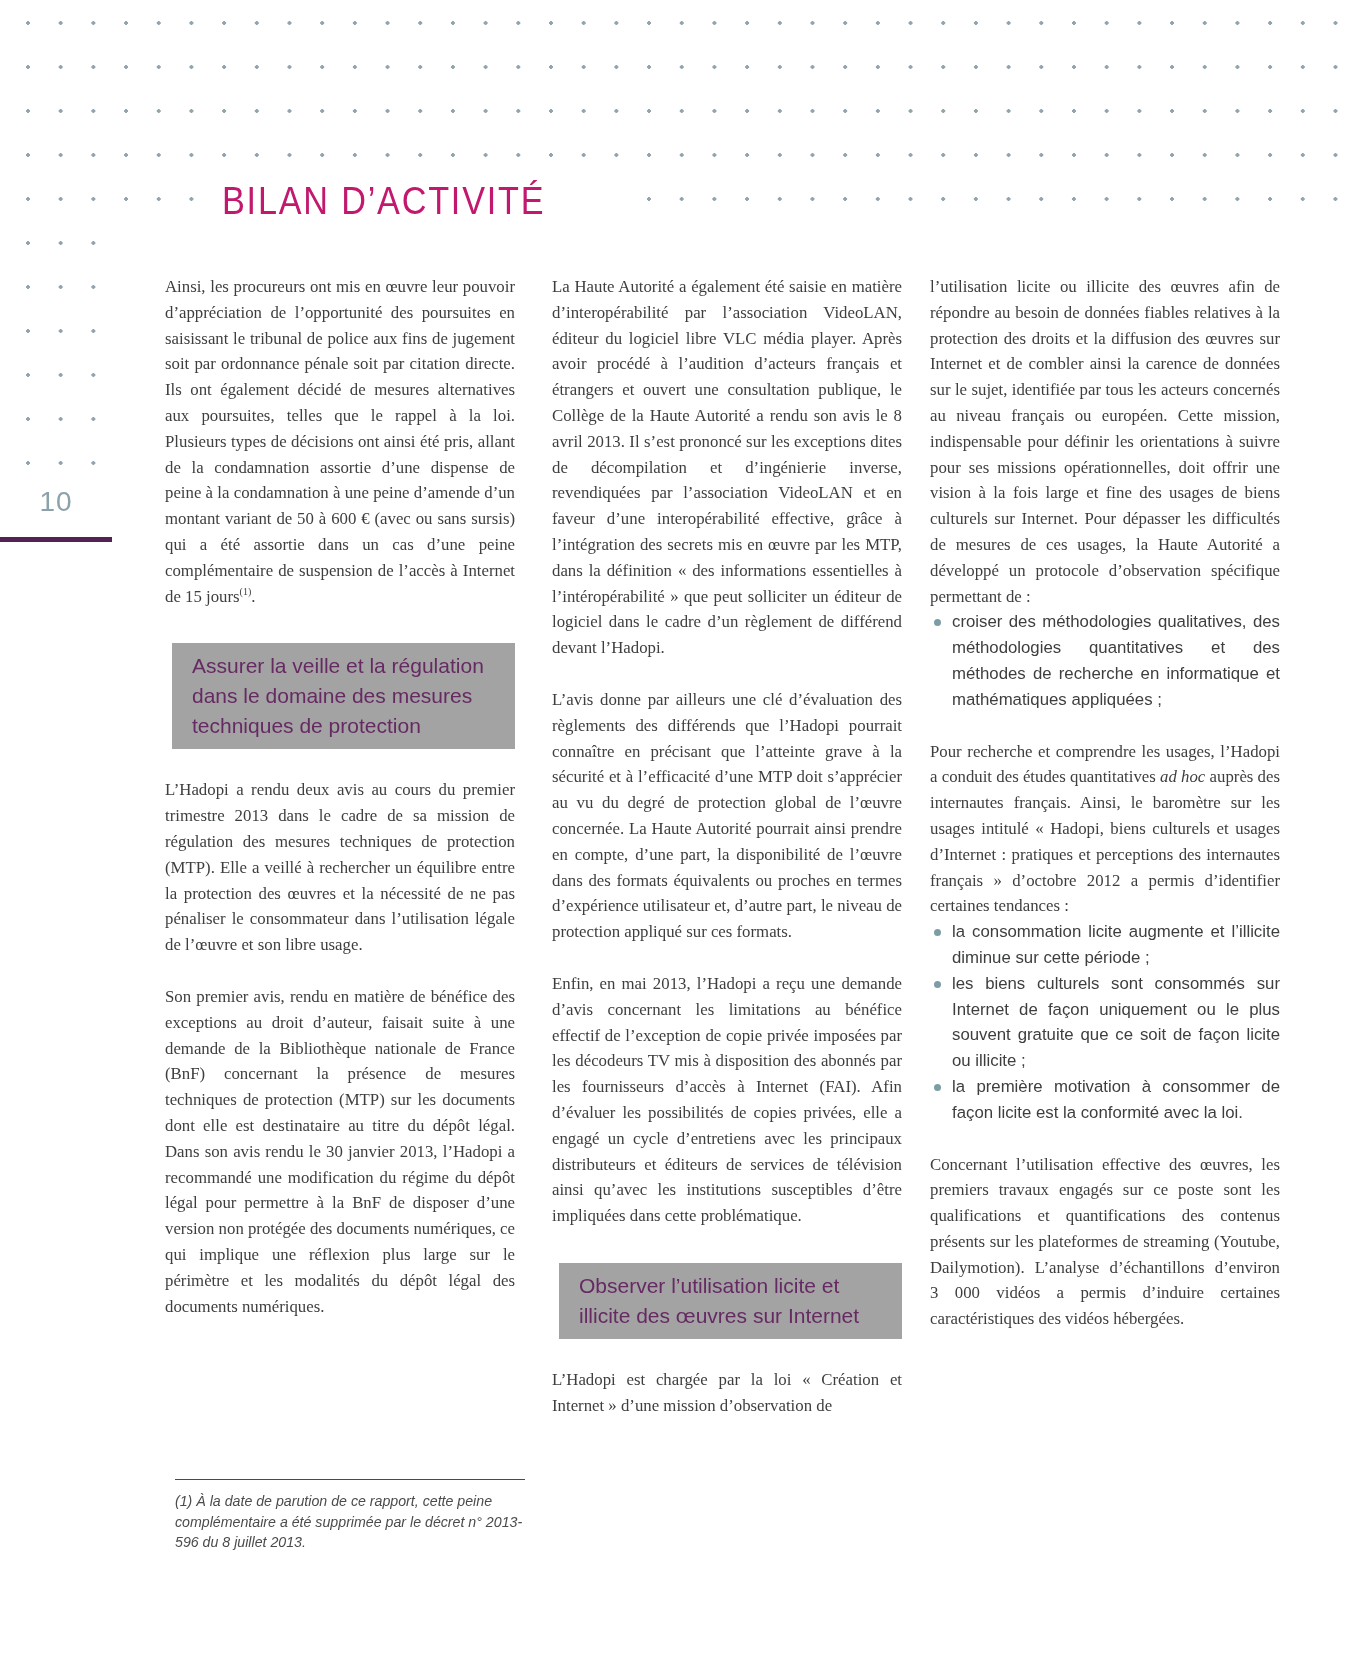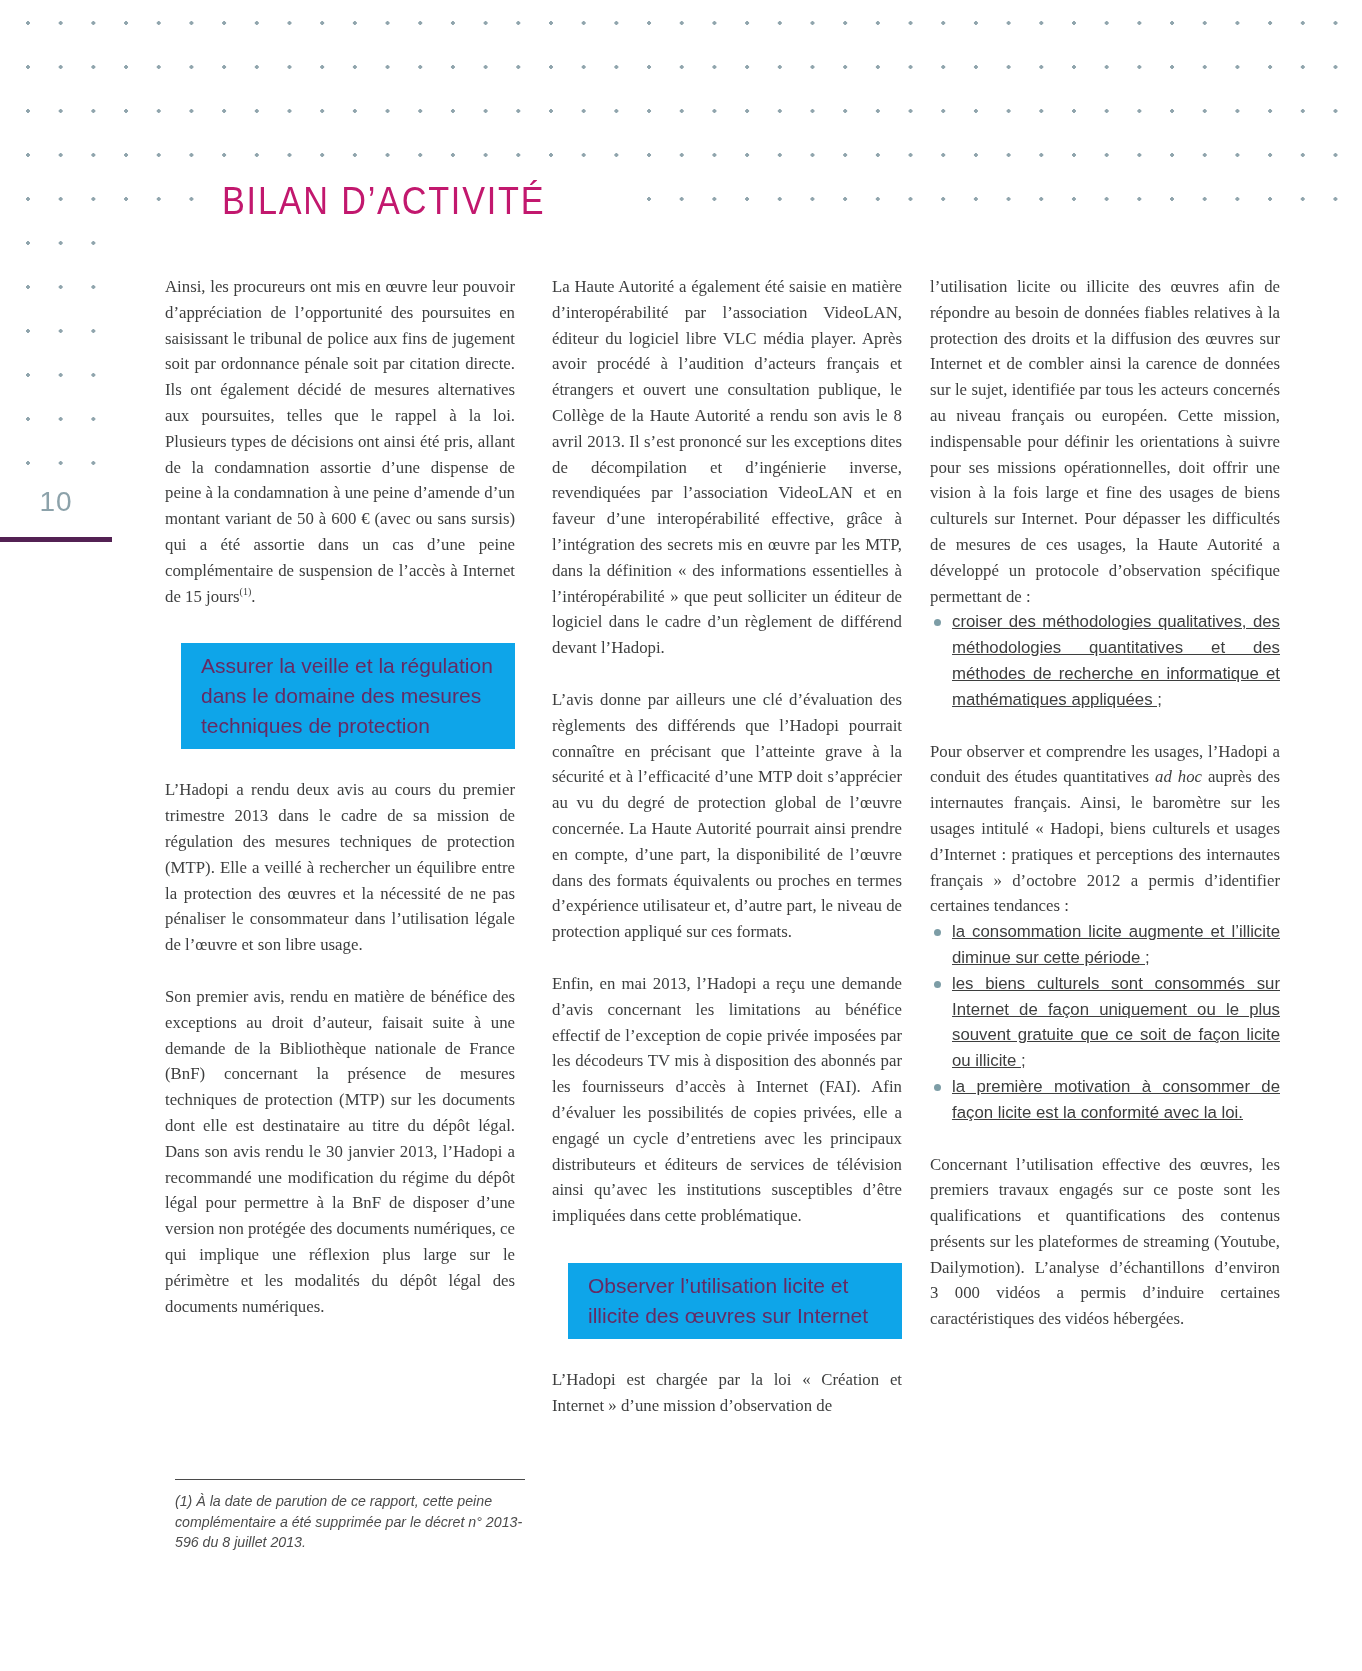--- a/index.html
+++ b/index.html
@@ -39,26 +39,26 @@
     text-align:justify;hyphens:auto;-webkit-hyphens:auto;
   }
   .col1{left:165px;}
   .col2{left:552px;}
   .col3{left:930px;}
   .col p{margin:0 0 26px 0;font-family:Liberation Serif, serif;}
   .col p.lead{margin-bottom:0;}
   sup{font-size:10px;line-height:0;}
   
   .heading-box{
-    background:#0ea5e9;color:#662a63;
+    background:#a3a3a3;color:#662a63;
     font-size:21px;line-height:30px;font-weight:400;
-    padding:8px 20px;margin:34px 0 28px 16px;text-align:left;hyphens:none;
+    padding:8px 20px;margin:34px 0 28px 7px;text-align:left;hyphens:none;
   }
   
-  ul.bullets{list-style:none;margin:0 0 26px 0;padding:0;text-decoration:underline;}
+  ul.bullets{list-style:none;margin:0 0 26px 0;padding:0;}
   ul.bullets li{position:relative;padding-left:22px;margin:0;}
   ul.bullets li .bdot{
     position:absolute;left:4px;top:10px;width:7px;height:7px;border-radius:50%;
     background:#7d9da6;
   }
   
   .footnote{
     position:absolute;left:175px;top:1479px;width:350px;
     border-top:1px solid #4a4a4a;padding-top:11px;
     font-size:14.2px;line-height:20.5px;font-style:italic;color:#4b4b4b;
@@ -97,20 +97,20 @@
     <span>Observer l’utilisation licite et illicite des œuvres sur Internet</span>
   </div>
   <p>L’Hadopi est chargée par la loi « Création et Internet » d’une mission d’observation de</p>
 </div>
 
 <div class="col col3">
   <p class="lead">l’utilisation licite ou illicite des œuvres afin de répondre au besoin de données fiables relatives à la protection des droits et la diffusion des œuvres sur Internet et de combler ainsi la carence de données sur le sujet, identifiée par tous les acteurs concernés au niveau français ou européen. Cette mission, indispensable pour définir les orientations à suivre pour ses missions opérationnelles, doit offrir une vision à la fois large et fine des usages de biens culturels sur Internet. Pour dépasser les difficultés de mesures de ces usages, la Haute Autorité a développé un protocole d’observation spécifique permettant de :</p>
   <ul class="bullets">
     <li><span class="bdot"></span><span>croiser des méthodologies qualitatives, des méthodologies quantitatives et des méthodes de recherche en informatique et mathématiques appliquées ;</span></li>
   </ul>
-  <p class="lead"><span>Pour observer et comprendre les usages, l’Hadopi a conduit des études quantitatives </span><em>ad hoc</em><span> auprès des internautes français. Ainsi, le baromètre sur les usages intitulé « Hadopi, biens culturels et usages d’Internet : pratiques et perceptions des internautes français » d’octobre 2012 a permis d’identifier certaines tendances :</span></p>
+  <p class="lead"><span>Pour recherche et comprendre les usages, l’Hadopi a conduit des études quantitatives </span><em>ad hoc</em><span> auprès des internautes français. Ainsi, le baromètre sur les usages intitulé « Hadopi, biens culturels et usages d’Internet : pratiques et perceptions des internautes français » d’octobre 2012 a permis d’identifier certaines tendances :</span></p>
   <ul class="bullets">
     <li><span class="bdot"></span><span>la consommation licite augmente et l’illicite diminue sur cette période ;</span></li>
     <li><span class="bdot"></span><span>les biens culturels sont consommés sur Internet de façon uniquement ou le plus souvent gratuite que ce soit de façon licite ou illicite ;</span></li>
     <li><span class="bdot"></span><span>la première motivation à consommer de façon licite est la conformité avec la loi.</span></li>
   </ul>
   <p>Concernant l’utilisation effective des œuvres, les premiers travaux engagés sur ce poste sont les qualifications et quantifications des contenus présents sur les plateformes de streaming (Youtube, Dailymotion). L’analyse d’échantillons d’environ 3&nbsp;000 vidéos a permis d’induire certaines caractéristiques des vidéos hébergées.</p>
 </div>
 
 </body></html>

